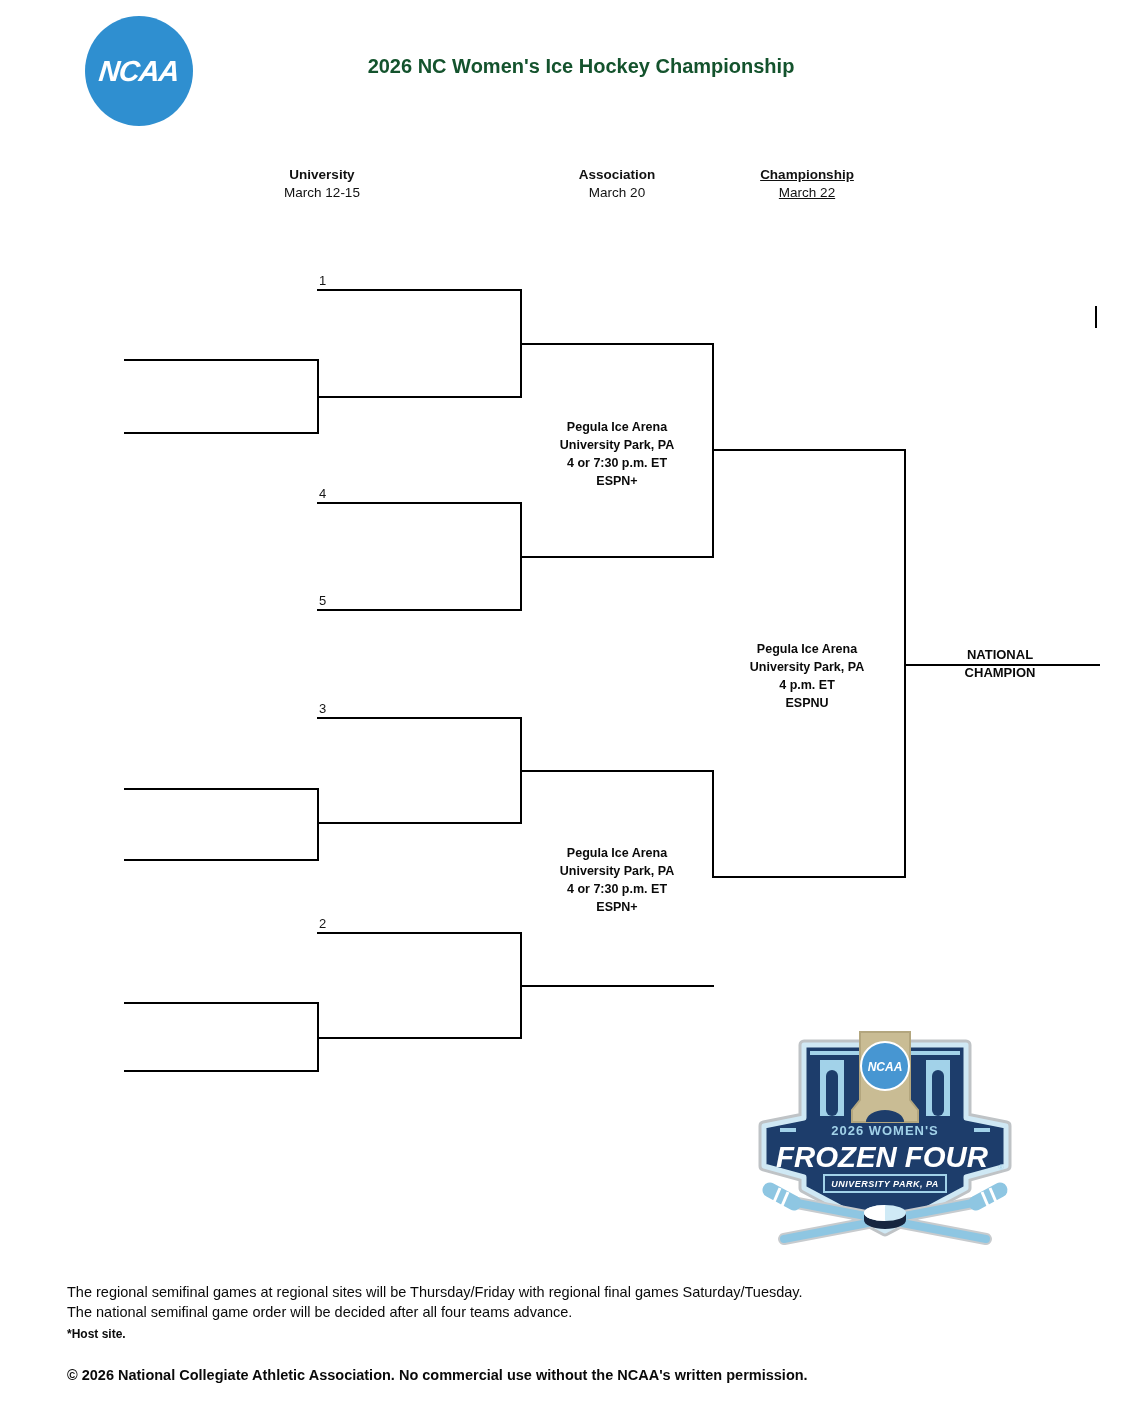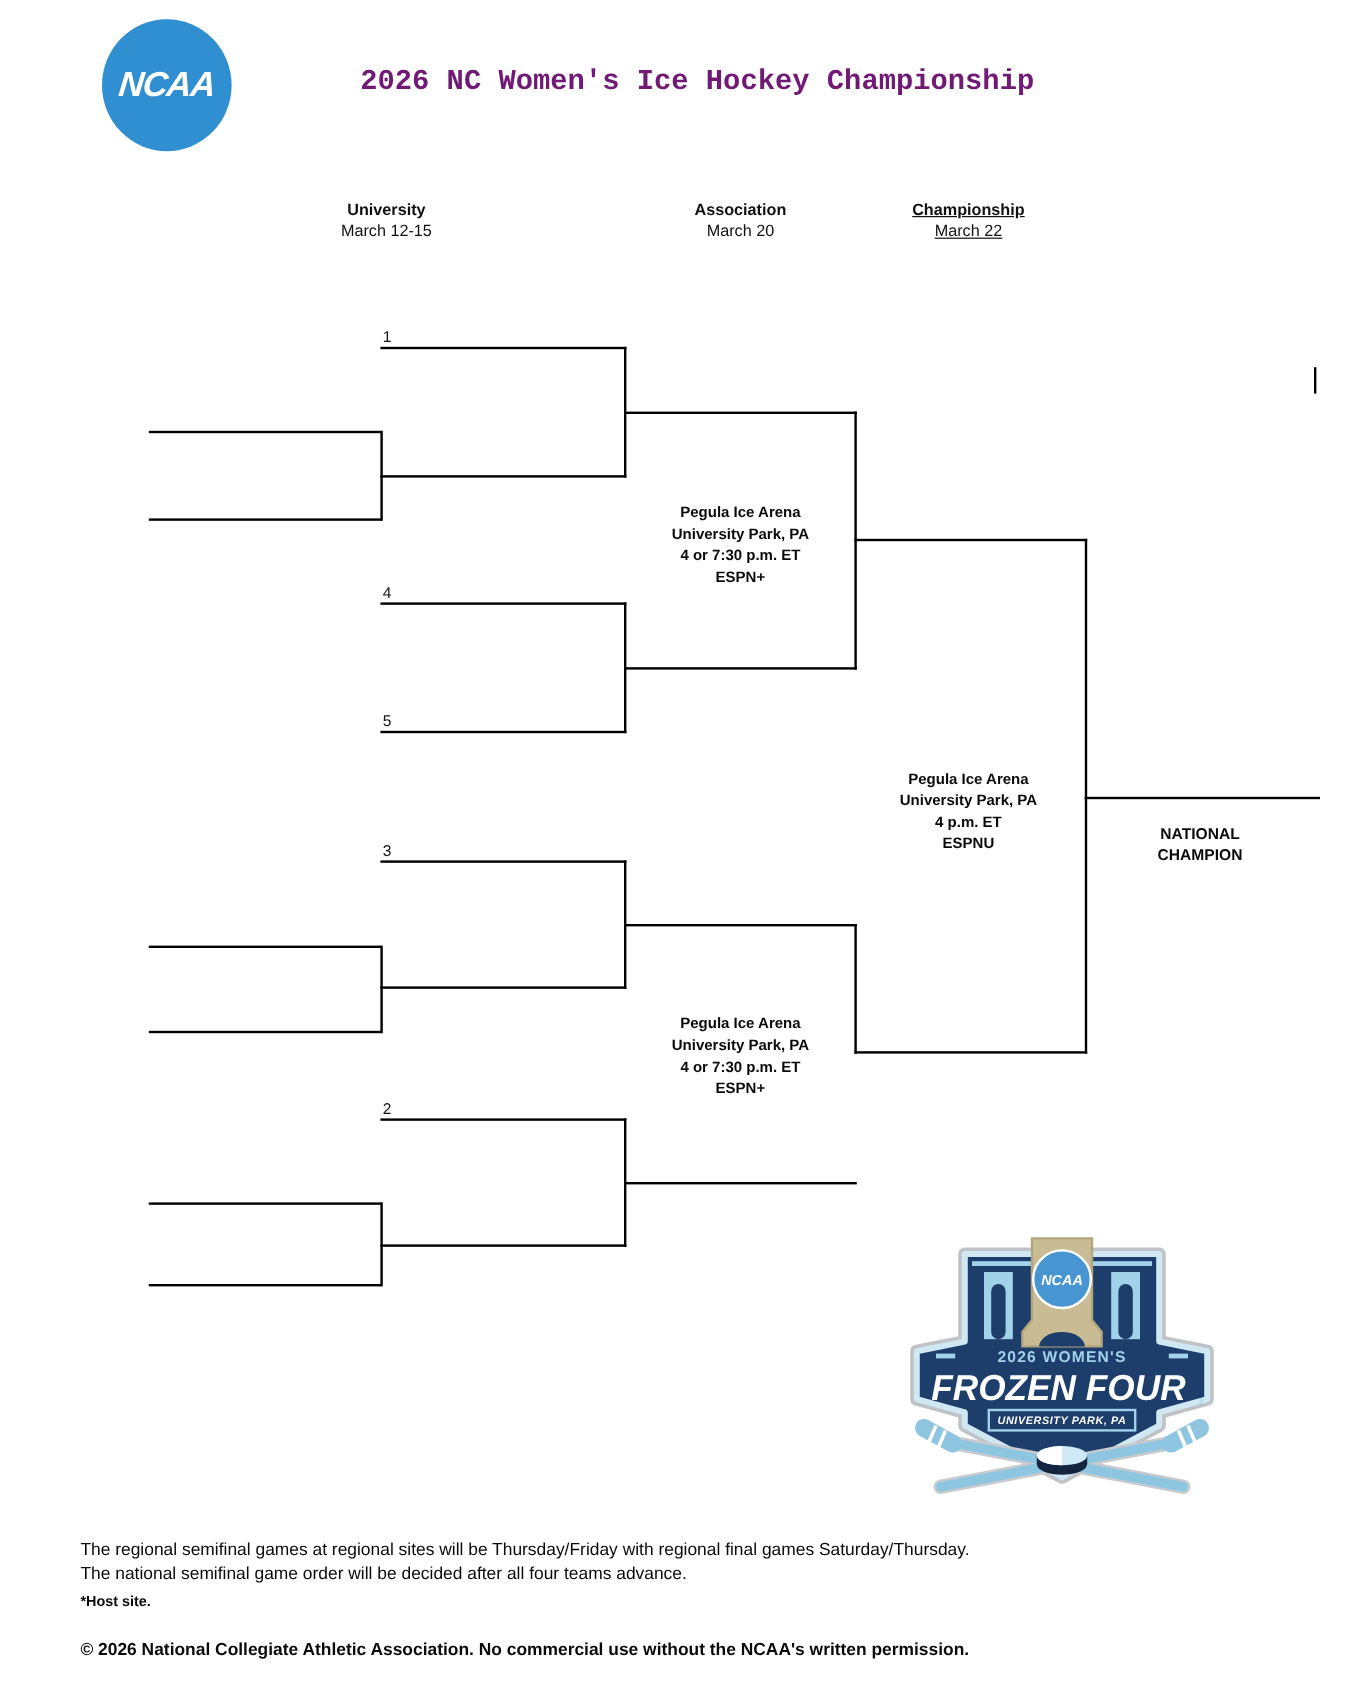--- a/index.html
+++ b/index.html
@@ -11,21 +11,21 @@
     background: #ffffff;
     font-family: "Liberation Sans", sans-serif;
     color: #111;
     overflow: hidden;
   }
   .hline { position: absolute; height: 2px; background: #000; }
   .vline { position: absolute; width: 2px; background: #000; }
   .seed  { position: absolute; font-size: 13px; color: #151515; }
   .title {
     position: absolute; top: 55px; left: 581px; transform: translateX(-50%);
-    font-size: 24px; font-weight: bold; white-space: nowrap; color: #701a75; font-family: Liberation Mono, monospace;
+    font-size: 20px; font-weight: bold; white-space: nowrap; color: #14532d;
   }
   .round-header {
     position: absolute; transform: translateX(-50%); text-align: center;
     font-size: 13.5px; line-height: 18px; white-space: nowrap;
   }
   .round-header .rname { font-weight: bold; }
   .venue-block {
     position: absolute; transform: translateX(-50%); text-align: center;
     font-size: 12.5px; font-weight: bold; line-height: 18px; white-space: nowrap; color: #0a0a0a;
   }
@@ -130,21 +130,21 @@
     <div>ESPN+</div>
   </div>
 
   <div class="venue-block" style="left:807px; top:640px;">
     <div>Pegula Ice Arena</div>
     <div>University Park, PA</div>
     <div>4 p.m. ET</div>
     <div>ESPNU</div>
   </div>
 
-  <div class="champ-label" style="left:1000px; top:686px;">
+  <div class="champ-label" style="left:1000px; top:646px;">
     <div>NATIONAL</div>
     <div>CHAMPION</div>
   </div>
 
   <div class="ff-logo">
     <svg width="256" height="218" viewBox="0 0 256 218">
 
       <polygon points="46,15 208,15 208,88 248,96 248,136 208,147 208,158 127,201 46,158 46,147 6,136 6,96 46,88" fill="none" stroke="#bfc3c6" stroke-width="11" stroke-linejoin="round"></polygon>
 
       <polygon points="46,15 208,15 208,88 248,96 248,136 208,147 208,158 127,201 46,158 46,147 6,136 6,96 46,88" fill="#1d3d6b" stroke="#cfe8f4" stroke-width="5" stroke-linejoin="round"></polygon>
@@ -187,19 +187,19 @@
       <g>
         <ellipse cx="127" cy="190" rx="21" ry="9" fill="#16253f"></ellipse>
         <rect x="106" y="183" width="42" height="7" fill="#16253f"></rect>
         <ellipse cx="127" cy="183" rx="21" ry="8" fill="#cfeaf6"></ellipse>
         <path d="M106,183 a21,8 0 0 1 21,-8 l0,16 a21,8 0 0 1 -21,-8 Z" fill="#ffffff"></path>
       </g>
     </svg>
   </div>
 
   <div class="footer">
-    <div>The regional semifinal games at regional sites will be Thursday/Friday with regional final games Saturday/Thursday.</div>
+    <div>The regional semifinal games at regional sites will be Thursday/Friday with regional final games Saturday/Tuesday.</div>
     <div>The national semifinal game order will be decided after all four teams advance.</div>
     <div class="host">*Host site.</div>
     <div class="copyright">© 2026 National Collegiate Athletic Association.  No commercial use without the NCAA's written permission.</div>
   </div>
 
 </div>
 
 </body></html>

